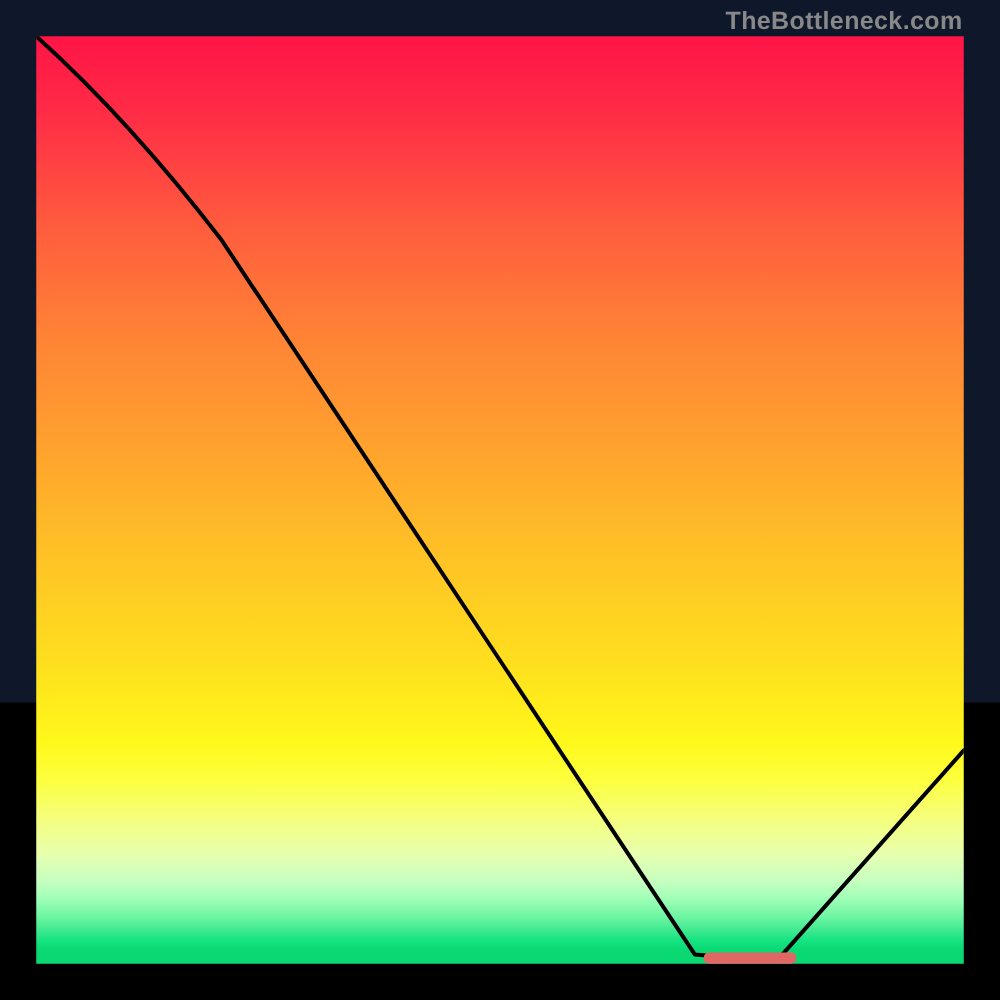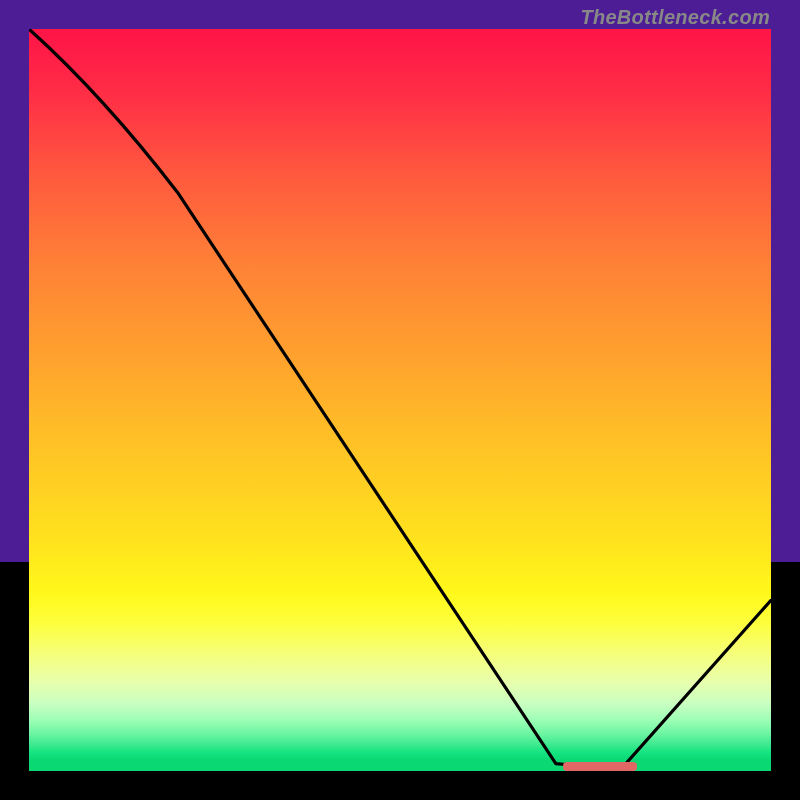--- a/index.html
+++ b/index.html
@@ -8,22 +8,21 @@
     width: 800px;
     height: 800px;
     background: #000;
     overflow: hidden;
     font-family: Arial, sans-serif;
   }
   .chart-container {
     position: relative;
     width: 800px;
     height: 562px;
-    background: #4c1d95;
-    font-style: italic;
+    background: #0f172a;
   }
   .plot-area {
     position: absolute;
     left: 29px;
     top: 29px;
     width: 742px;
     height: 742px;
   }
   .gradient-bg {
     position: absolute;

